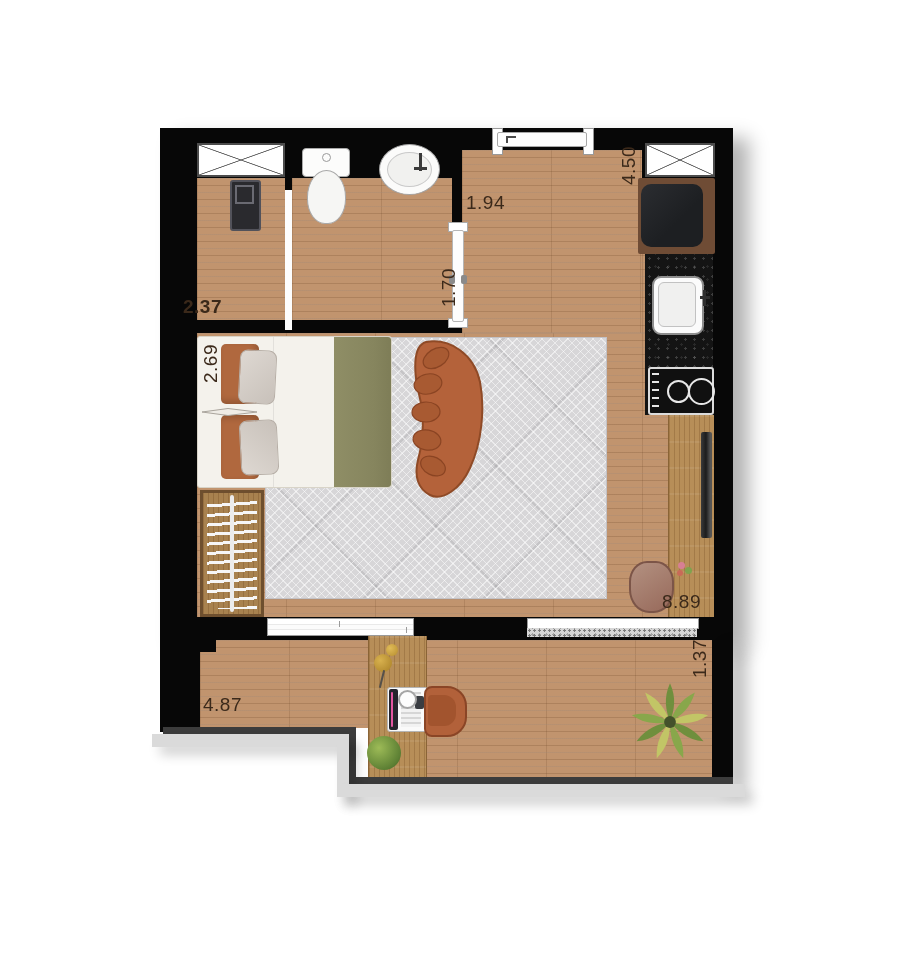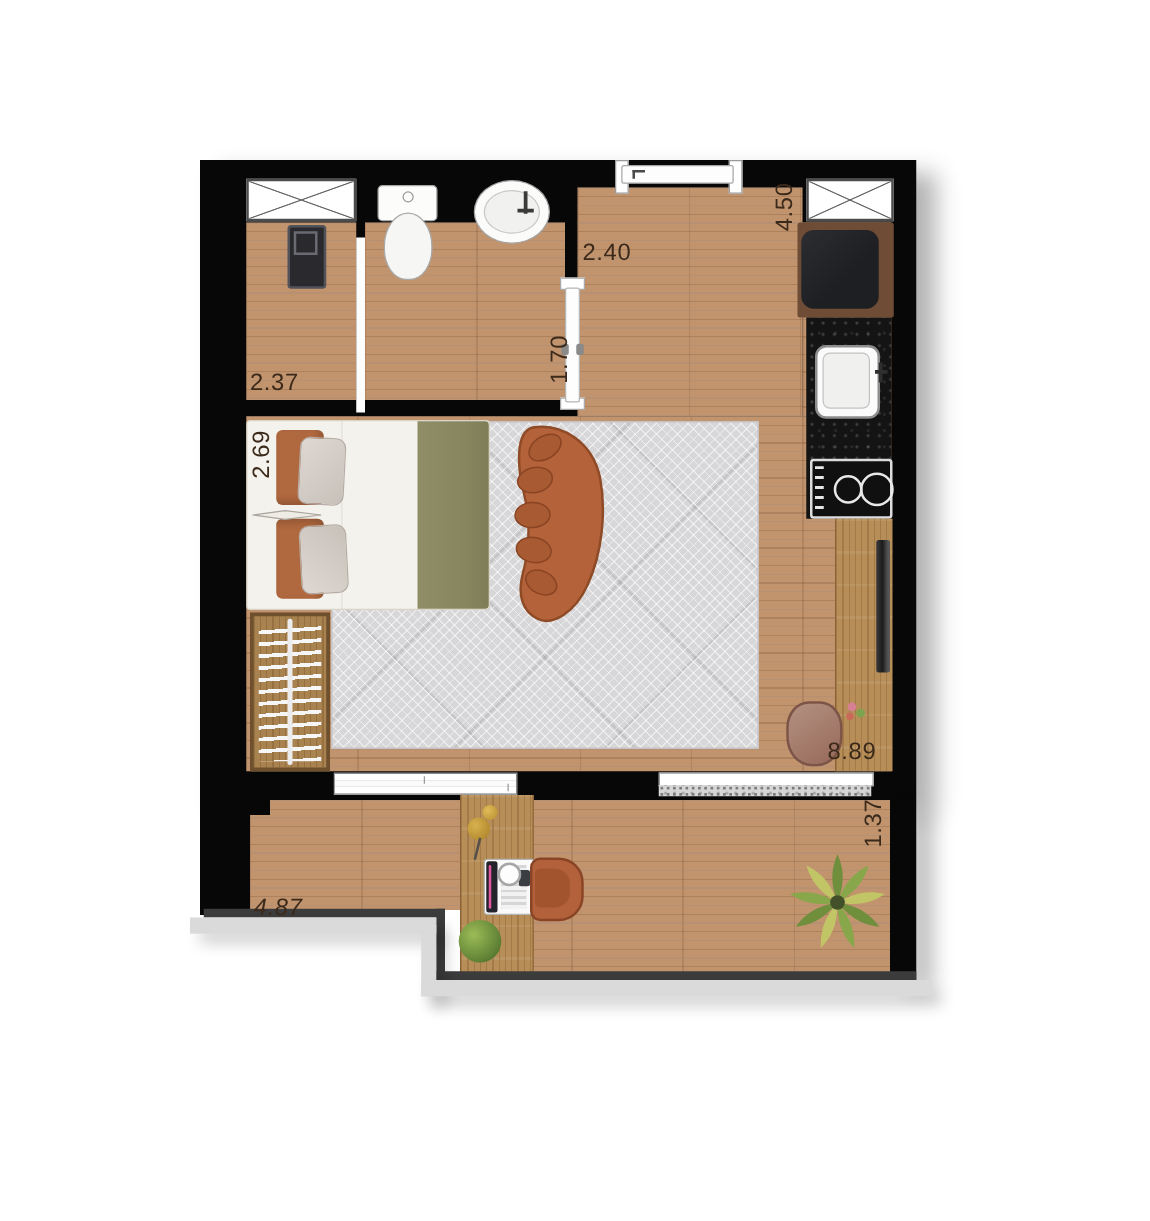--- a/index.html
+++ b/index.html
@@ -188,22 +188,22 @@
     </g>
   </svg>
 
   <div class="abs parapet-dark" style="left:163px;top:727px;width:193px;height:7px;"></div>
   <div class="abs parapet-dark" style="left:349px;top:727px;width:7px;height:57px;"></div>
   <div class="abs parapet-dark" style="left:349px;top:777px;width:384px;height:7px;"></div>
   <div class="abs parapet-light" style="left:152px;top:734px;width:197px;height:13px;"></div>
   <div class="abs parapet-light" style="left:337px;top:740px;width:12px;height:57px;"></div>
   <div class="abs parapet-light" style="left:337px;top:784px;width:408px;height:13px;"></div>
 
-  <div class="abs dim" style="left:200px;top:297px;">2.37</div>
+  <div class="abs dim" style="left:183px;top:297px;font-weight:bold;">2.37</div>
   <div class="abs dim v" style="left:417px;top:278px;">1.70</div>
-  <div class="abs dim" style="left:466px;top:193px;">2.40</div>
+  <div class="abs dim" style="left:466px;top:193px;">1.94</div>
   <div class="abs dim v" style="left:597px;top:156px;">4.50</div>
   <div class="abs dim v" style="left:179px;top:354px;">2.69</div>
   <div class="abs dim" style="left:662px;top:592px;">8.89</div>
   <div class="abs dim v" style="left:668px;top:649px;">1.37</div>
-  <div class="abs dim" style="left:203px;top:717px;font-style:italic;">4.87</div>
+  <div class="abs dim" style="left:203px;top:695px;">4.87</div>
 
 </div>
 
 </body></html>

